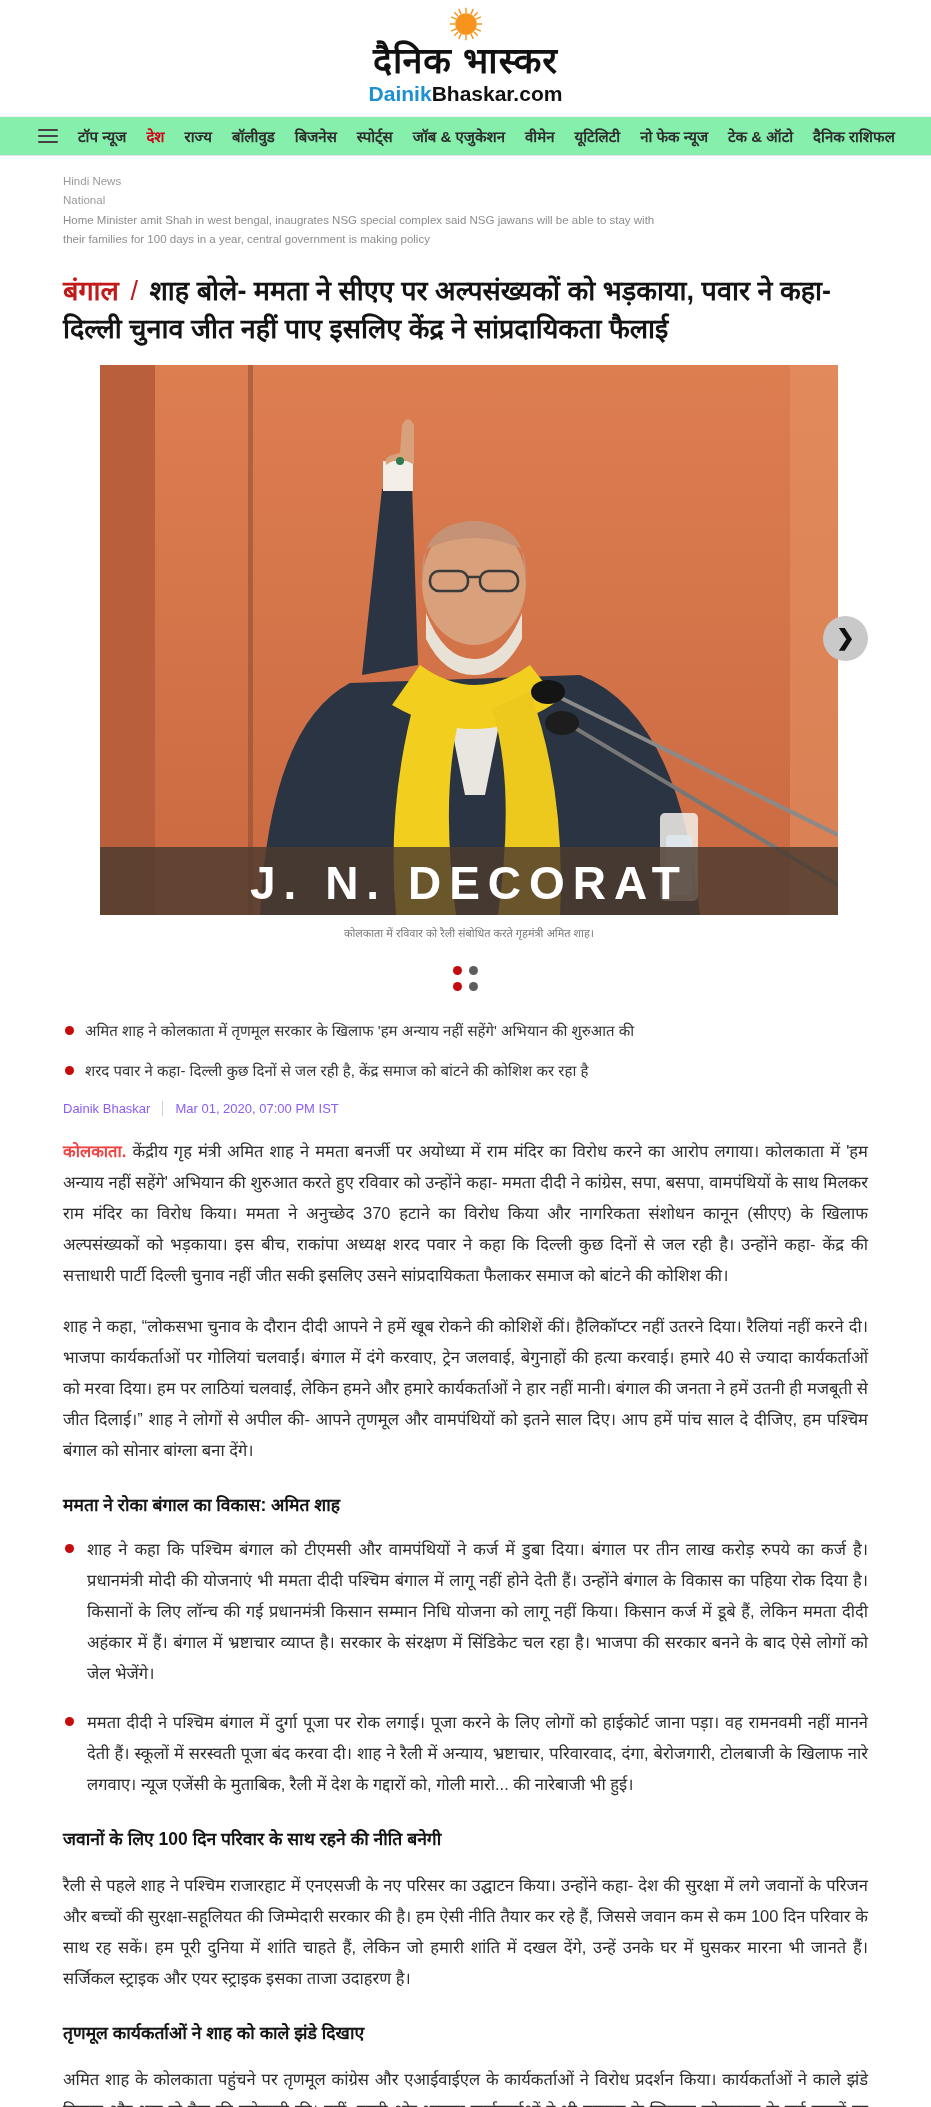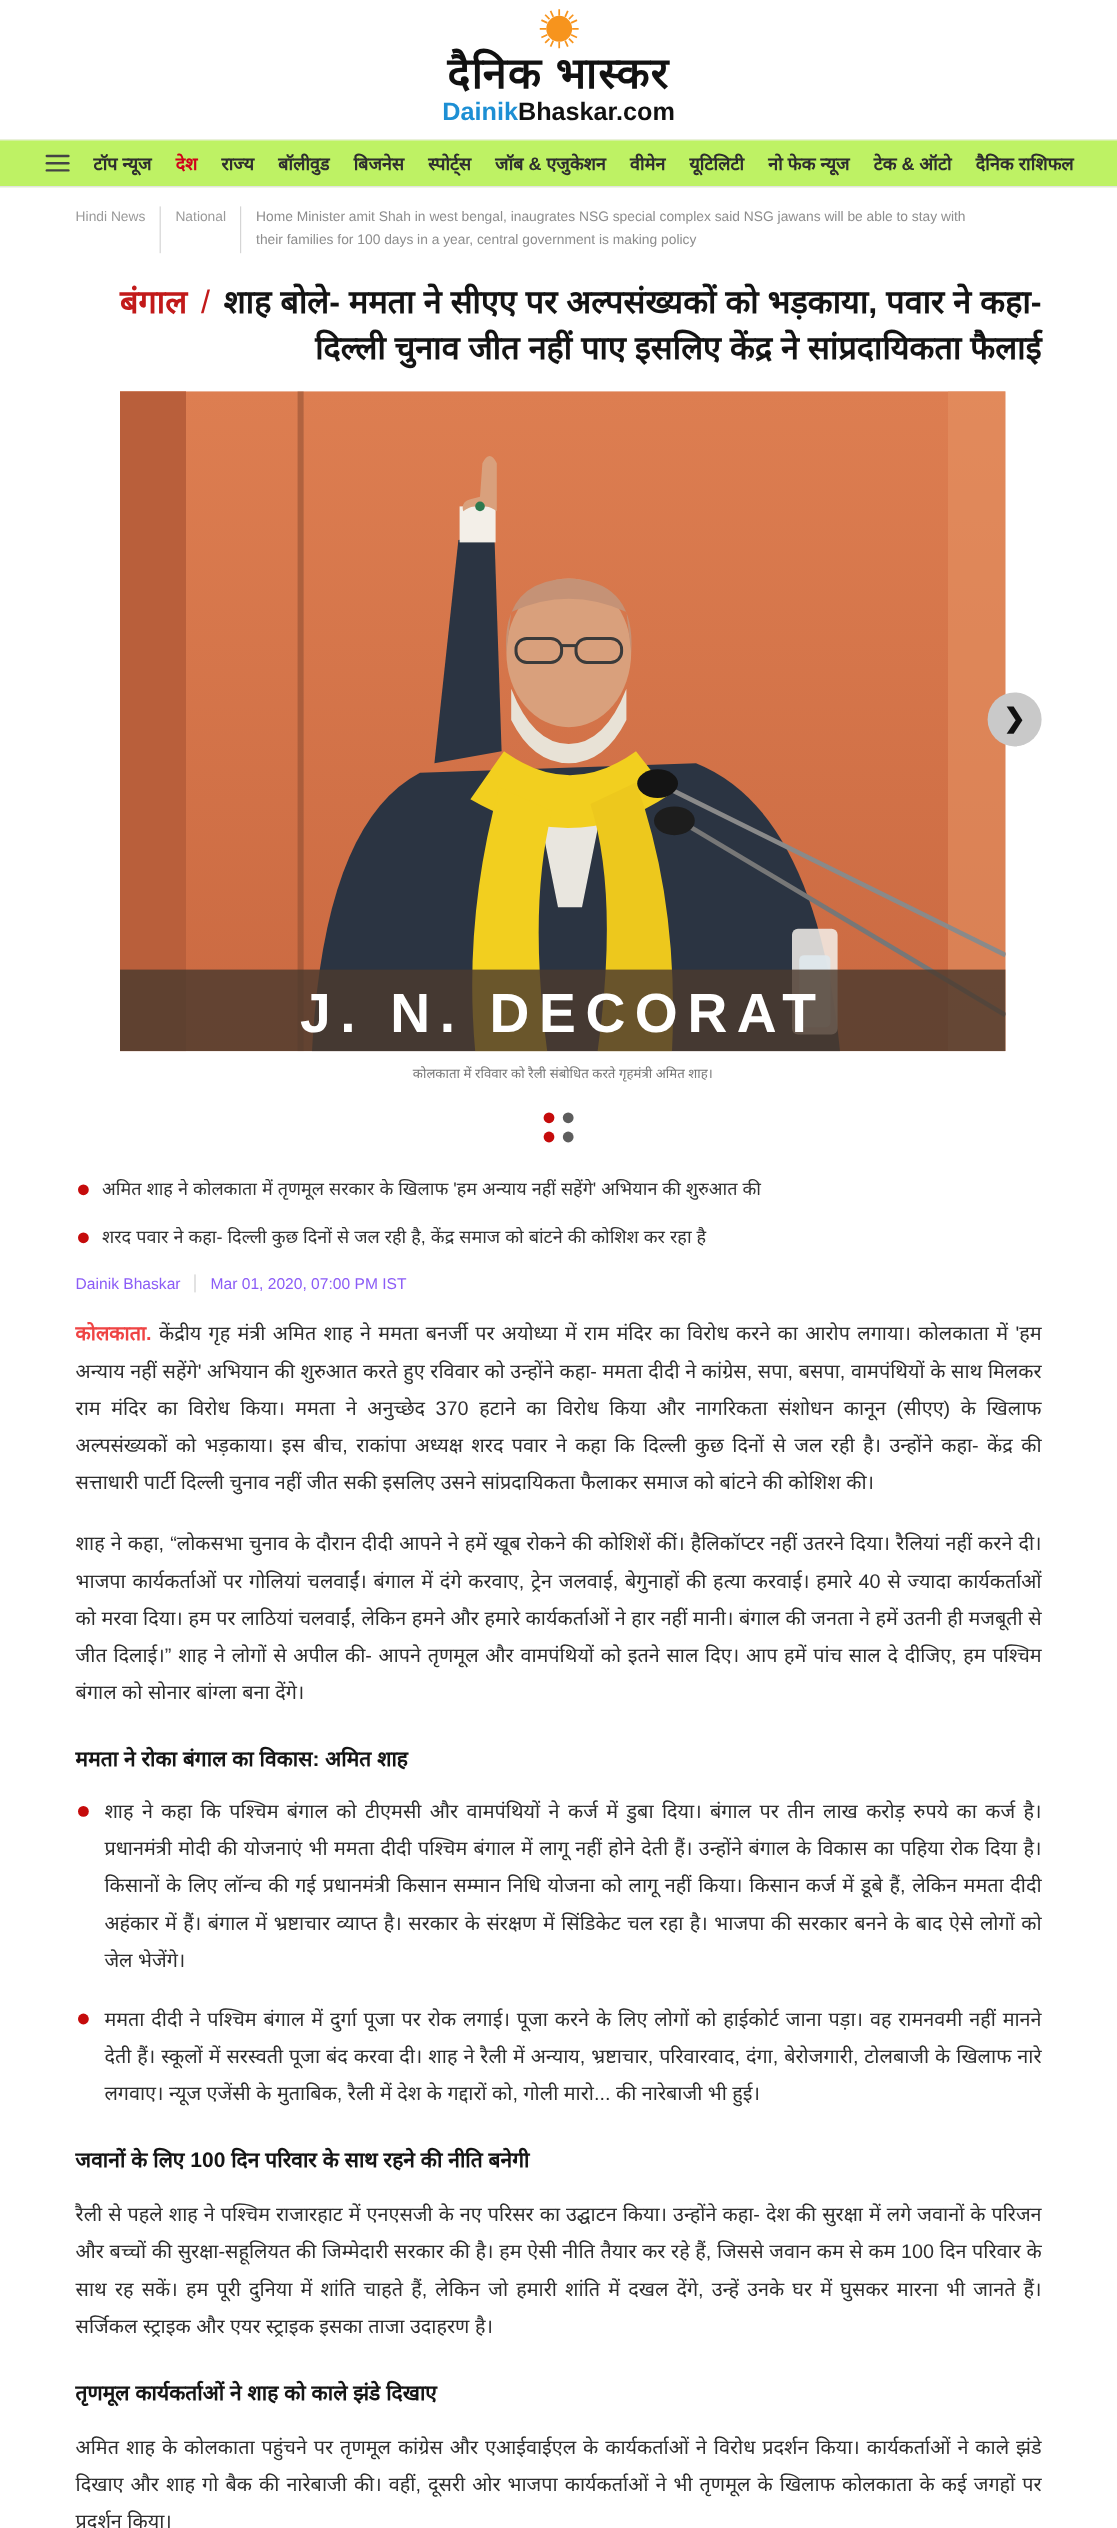--- a/index.html
+++ b/index.html
@@ -12,36 +12,36 @@
   
   .masthead { text-align: center; padding-top: 6px; }
   .sun { display:block; margin: 0 auto 0; width: 36px; height: 36px; }
   .logo-hindi { font-size: 36px; font-weight: 700; color:#111; line-height: 1.05; letter-spacing: 1px; }
   .logo-domain { font-size: 21px; font-weight: 700; margin-top: 2px; }
   .logo-domain .blue { color: #1d8fd4; }
   .logo-domain .black { color: #111; }
   
   .navbar {
     margin-top: 10px; border-top: 1px solid #f1f1f1; border-bottom: 1px solid #e3e3e3;
-    background: #bef264;
+    background: #86efac;
     display: flex; align-items: center; gap: 20px;
     padding: 9px 0 9px 38px; white-space: nowrap; overflow: hidden;
     font-size: 15px; font-weight: 700; color: #2e2e2e;
   }
   .hamburger { width: 20px; height: 14px; display: inline-flex; flex-direction: column; justify-content: space-between; cursor: pointer; flex: 0 0 auto; }
   .hamburger span { display: block; height: 2px; background: #444; border-radius: 1px; }
   .nav-item { cursor: pointer; flex: 0 0 auto; }
   .nav-item.active { color: #d0021b; }
   
-  .breadcrumb { display: flex; align-items: flex-start; margin: 16px 63px 0 63px; font-size: 11.5px; color: #9a9a9a; line-height: 1.7; }
+  .breadcrumb { display: flex; align-items: flex-start; margin: 16px 63px 0 63px; font-size: 11.5px; color: #9a9a9a; line-height: 1.7; flex-direction: column; }
   .crumb { flex: 0 0 auto; padding-right: 12px; cursor: pointer; }
   .crumb-sep { flex: 0 0 auto; width: 1px; background: #d5d5d5; align-self: stretch; margin-right: 12px; }
   .crumb-desc { color: #8d8d8d; max-width: 600px; }
   
-  .headline { margin: 22px 63px 0 63px; font-size: 27px; font-weight: 700; line-height: 1.42; color: #141414; text-align: right; }
+  .headline { margin: 22px 63px 0 63px; font-size: 27px; font-weight: 700; line-height: 1.42; color: #141414; }
   .headline .cat { color: #c21a1a; }
   .headline .sep { color: #c21a1a; font-weight: 400; padding: 0 4px; }
   
   .photo-wrap { position: relative; width: 738px; margin: 16px 0 0 100px; }
   .photo-wrap svg { display: block; }
   .next-btn {
     position: absolute; right: -30px; top: 251px; width: 45px; height: 45px;
     border-radius: 50%; background: #c9c9c9; border: none; cursor: pointer;
     display: flex; align-items: center; justify-content: center;
     font-size: 22px; font-weight: 700; color: #111; line-height: 1;

